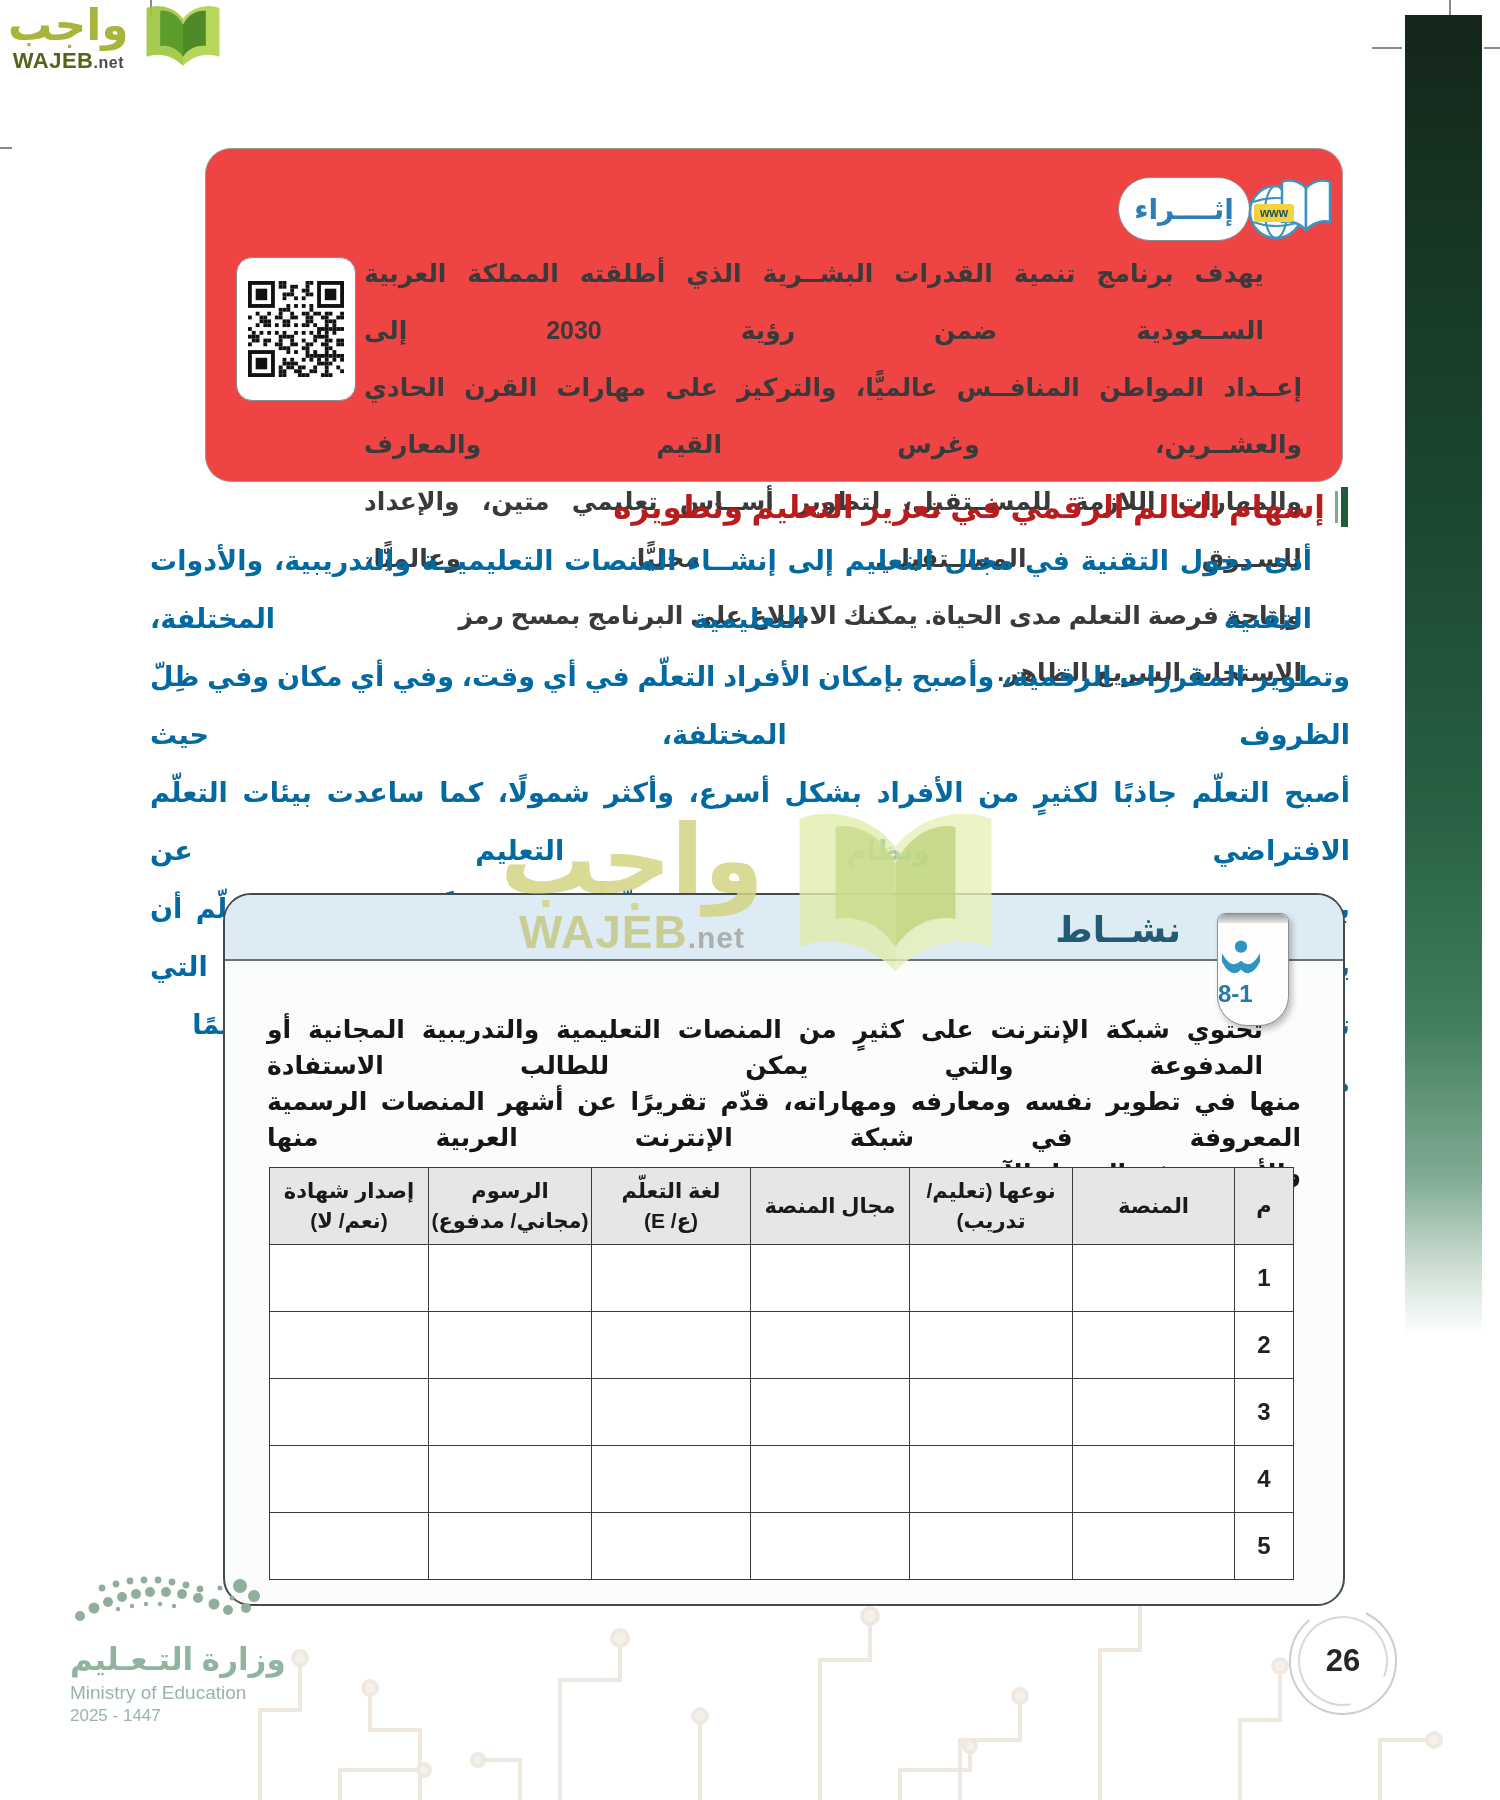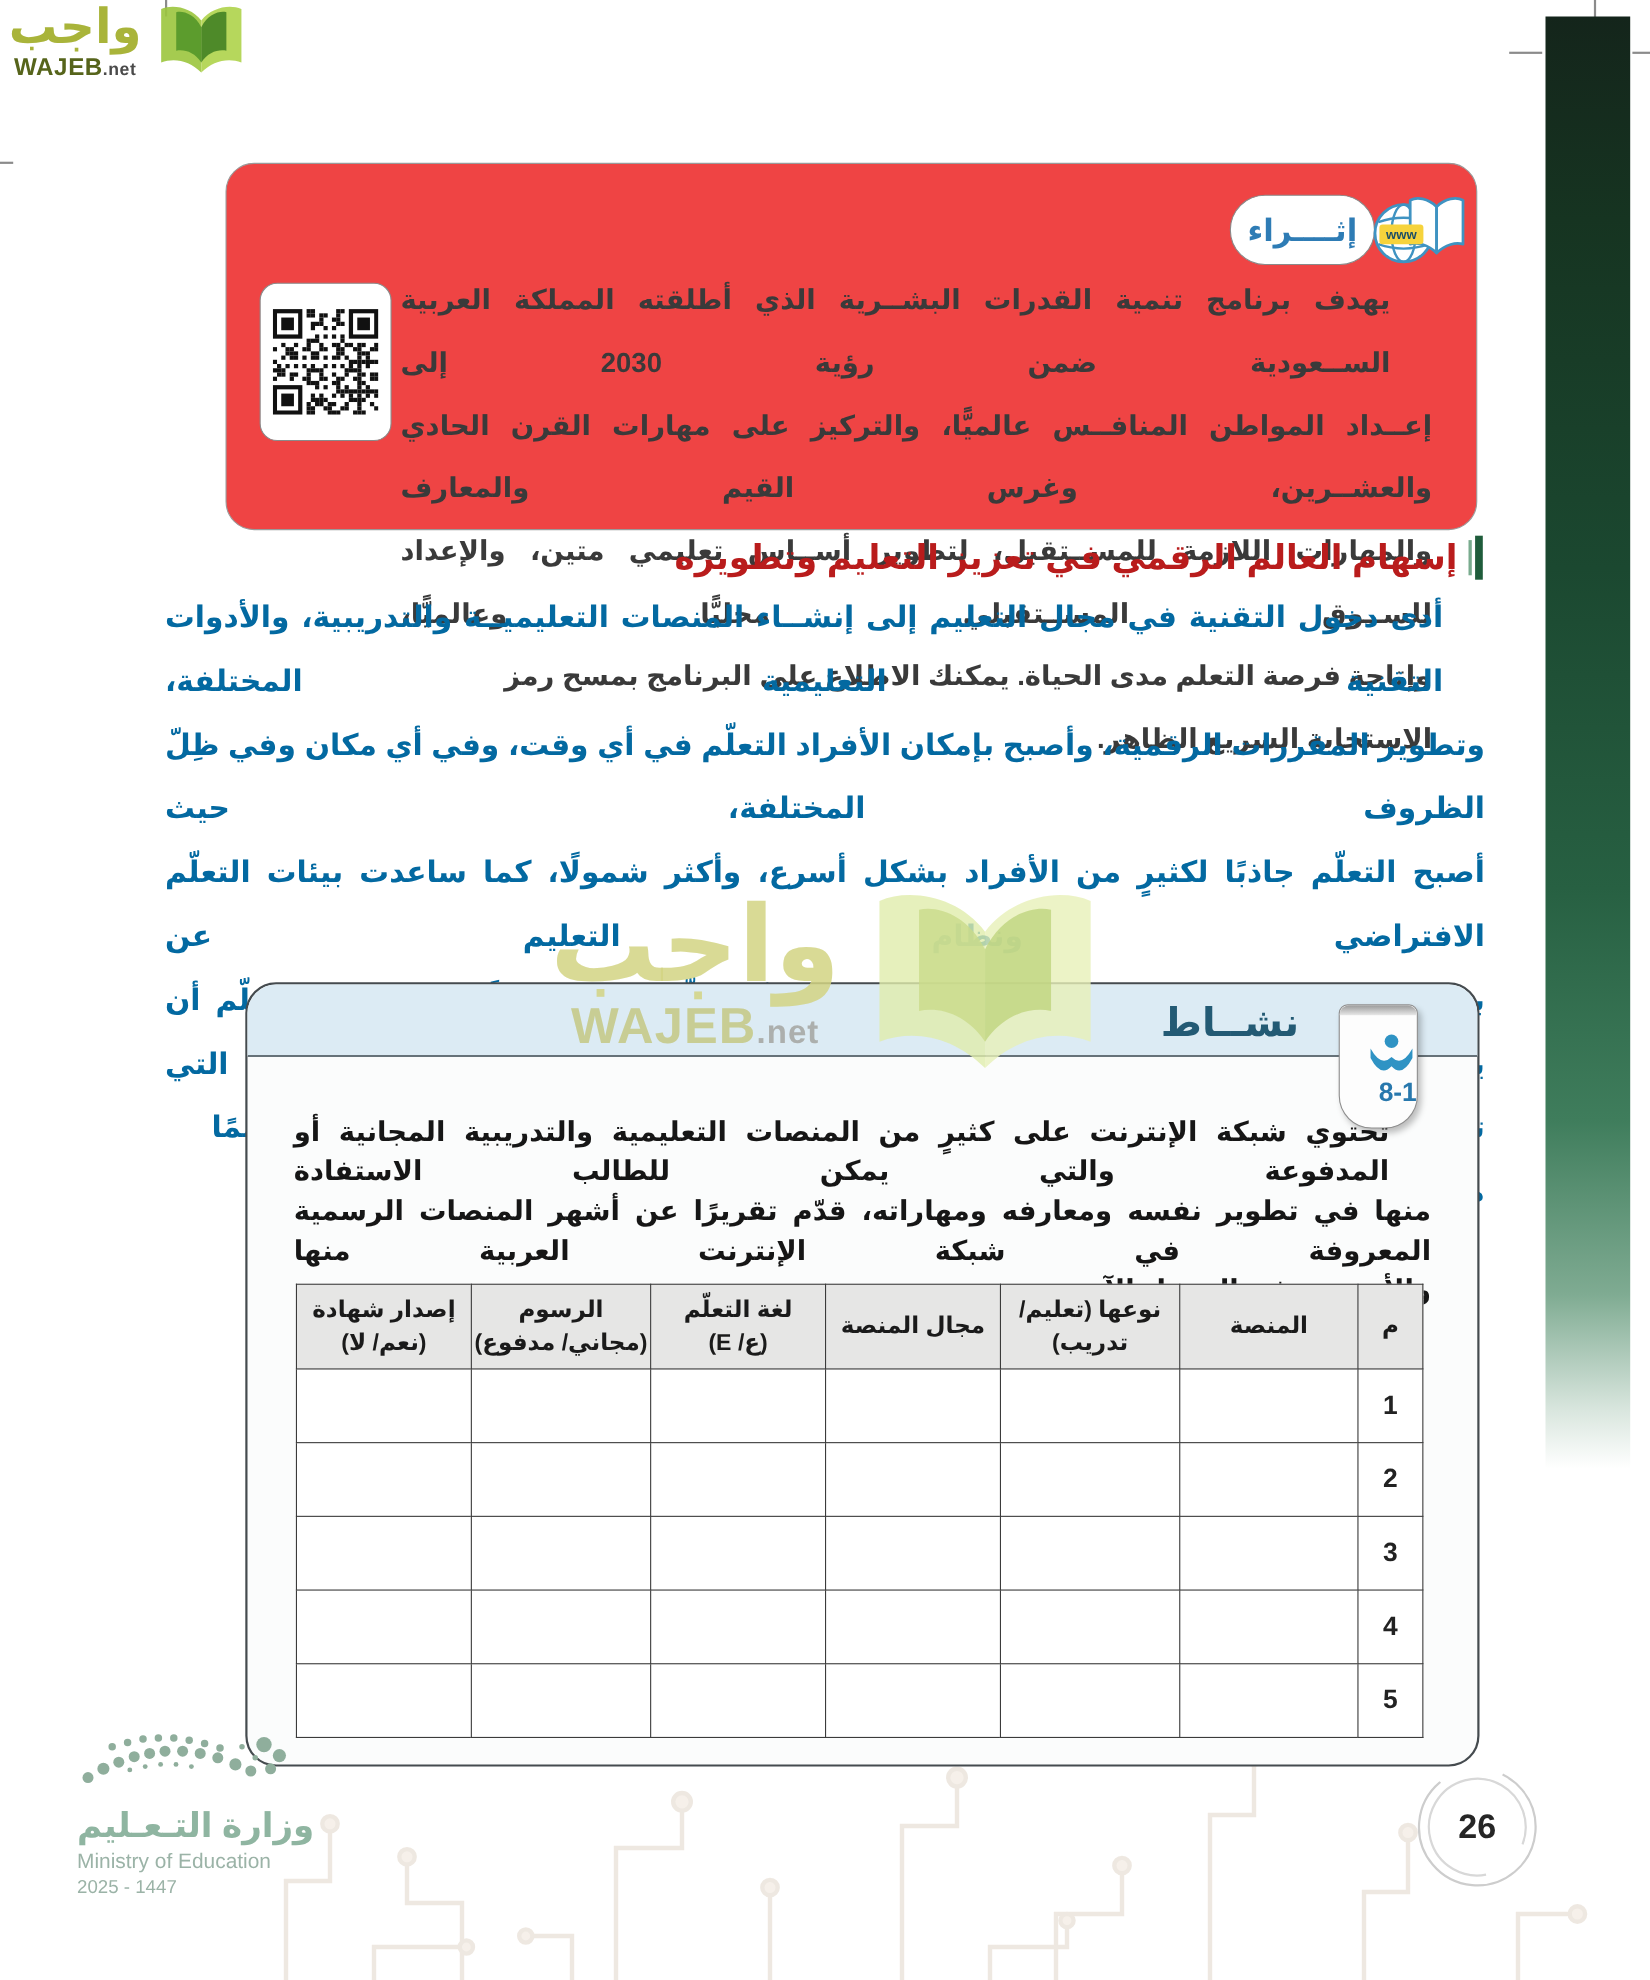--- a/index.html
+++ b/index.html
@@ -47,21 +47,21 @@
   .wm-en{font-size:46px;font-weight:bold;color:rgba(196,200,130,.85);letter-spacing:1px;}
   .wm-en .net{font-size:30px;color:rgba(160,160,155,.8);font-weight:bold;}
   
   .act-box{position:absolute;left:223px;top:893px;width:1118px;height:709px;z-index:2;direction:rtl;
     background:#fbfcfc;border:2px solid #454b4f;border-radius:28px;}
   .act-band{position:absolute;left:0;right:0;top:0;height:64px;background:#dcebf4;
     border-radius:26px 26px 0 0;border-bottom:2px solid #667279;}
   .act-label{position:absolute;right:162px;top:14px;color:#235a74;font-size:36px;font-weight:bold;}
   .act-tab{position:absolute;right:54px;top:18px;width:70px;height:94px;background:#fdfdfd;
     border:1.5px solid #8e8e8e;border-radius:8px 8px 30px 30px;box-shadow:3px 4px 6px rgba(0,0,0,.25);
-    display:flex;flex-direction:column;align-items:flex-start;justify-content:flex-end;padding-bottom:17px;z-index:3;}
+    display:flex;flex-direction:column;align-items:flex-end;justify-content:flex-end;padding-bottom:17px;z-index:3;}
   .act-tab::before{content:"";position:absolute;top:0;left:0;right:0;height:9px;
     background:linear-gradient(180deg,#9c9c9c,#e8e8e8);border-radius:8px 8px 0 0;}
   .act-badge{color:#2878ad;font-size:24px;font-weight:bold;direction:ltr;margin-top:2px;}
   .act-text{position:absolute;left:42px;right:42px;top:116px;color:#161616;
     font-size:25px;font-weight:bold;line-height:36px;}
   
   .act-table{position:absolute;right:49px;top:272px;border-collapse:collapse;table-layout:fixed;
     direction:rtl;background:#fff;}
   .act-table td,.act-table th{border:1.5px solid #3b3b3b;padding:0;}
   .act-table thead th{background:#e6e6e5;height:76px;font-size:21px;font-weight:bold;color:#1a1a1a;line-height:30px;}

